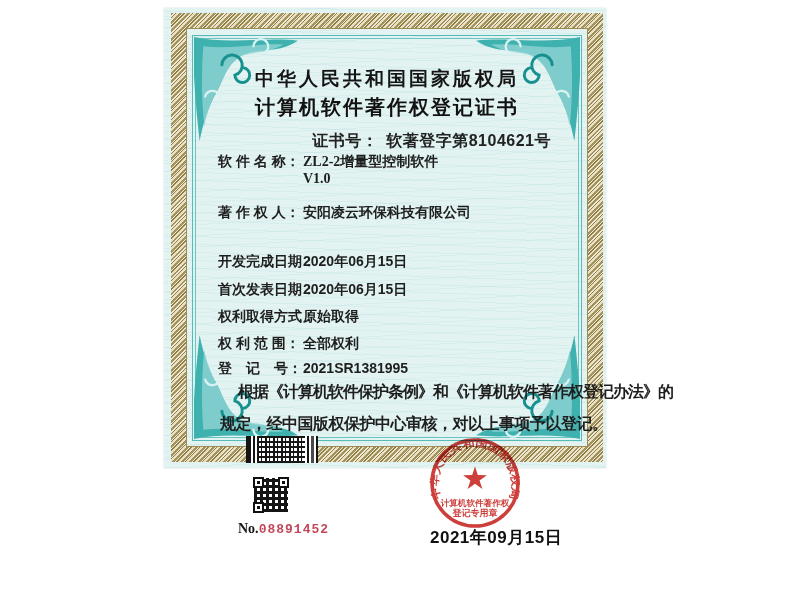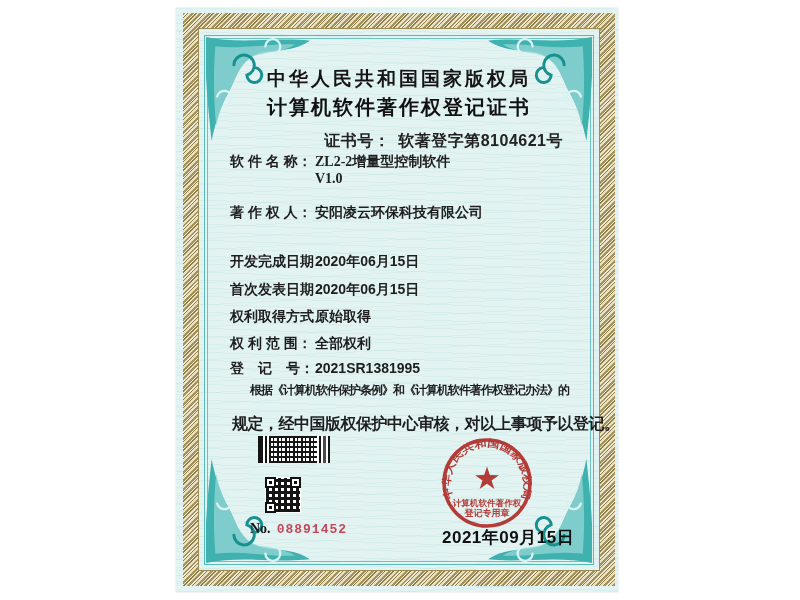--- a/index.html
+++ b/index.html
@@ -5,21 +5,21 @@
   * { margin:0; padding:0; box-sizing:border-box; }
   html,body { width:800px; height:600px; }
   body {
     background:#ffffff;
     font-family:"Liberation Sans", sans-serif;
     position:relative;
     overflow:hidden;
   }
 
   .certificate {
-    position:absolute; left:176px; top:8px; width:442px; height:584px;
+    position:absolute; left:164px; top:8px; width:442px; height:460px;
     background:
       repeating-linear-gradient(2deg,  rgba(104,188,185,0.10) 0 1px, transparent 1px 8px),
       repeating-linear-gradient(-3deg, rgba(104,188,185,0.08) 0 1px, transparent 1px 11px),
       #e2f3f2;
     box-shadow:0 0 2px rgba(0,0,0,0.15);
   }
 
   
   .gold-frame {
     position:absolute; left:7px; top:5px; right:3px; bottom:6px;
@@ -64,21 +64,21 @@
   .row .value { position:absolute; left:85px; white-space:nowrap; }
   #row0 { top:145px; } #row0 .value div { line-height:17px;font-family:Liberation Serif, serif; }
   #row1 { top:196px; }
   #row2 { top:245px; }
   #row3 { top:273px; }
   #row4 { top:300px; }
   #row5 { top:327px; }
   #row6 { top:352px; }
 
   .statement { position:absolute; left:56px; width:348px; color:#1e1e1e; }
-  .statement .s1 { position:absolute; top:374px; left:18px; font-size:12px; font-weight:bold; letter-spacing:-1px; white-space:nowrap; }
+  .statement .s1 { position:absolute; top:374px; left:18px; font-size:16px; font-weight:bold; letter-spacing:-1px; white-space:nowrap; }
   .statement .s2 { position:absolute; top:398px; left:0;   font-size:16px; font-weight:bold; letter-spacing:-0.5px; white-space:nowrap;margin-top:8px; }
 
   
   .barcode {
     position:absolute; left:82px; top:428px; width:72px; height:27px; background:#fff;
   }
   .bc-g { position:absolute; top:0; bottom:0; background:#141414; }
   .bc-g.l1 { left:0;  width:5px; }
   .bc-g.l2 { left:7px; width:2px; }
   .bc-g.r1 { right:0; width:2px; }
@@ -99,21 +99,21 @@
       repeating-linear-gradient(0deg,  #151515 0 3px, transparent 3px 6px),
       repeating-linear-gradient(90deg, #151515 0 3px, transparent 3px 6px);
   }
   .qr-finder { position:absolute; width:11px; height:11px; border:2px solid #111; background:#fff; }
   .qr-finder .dot { position:absolute; left:2px; top:2px; width:3px; height:3px; background:#111; }
   .qr-finder.tl { left:0; top:0; }
   .qr-finder.tr { right:0; top:0; }
   .qr-finder.bl { left:0; bottom:0; }
 
   .serial { position:absolute; left:74px; top:512px; font-size:14px; white-space:nowrap; }
-  .serial .prefix { font-family:"Liberation Serif", serif; font-weight:bold; color:#161616; margin-right:6px; }
+  .serial .prefix { font-family:"Liberation Serif", serif; font-weight:bold; color:#161616; }
   .serial .number { font-family:"Liberation Mono", monospace; font-weight:bold; color:#c2485a; letter-spacing:1px; font-size:13px; }
 
   .seal { position:absolute; left:261px; top:425px; width:100px; height:100px; opacity:0.93; mix-blend-mode:multiply; }
 
   .issue-date {
     position:absolute; left:266px; top:518px;
     font-size:17px; font-weight:bold; color:#101010; letter-spacing:0.5px; white-space:nowrap;
   }
 </style>
 </head>

